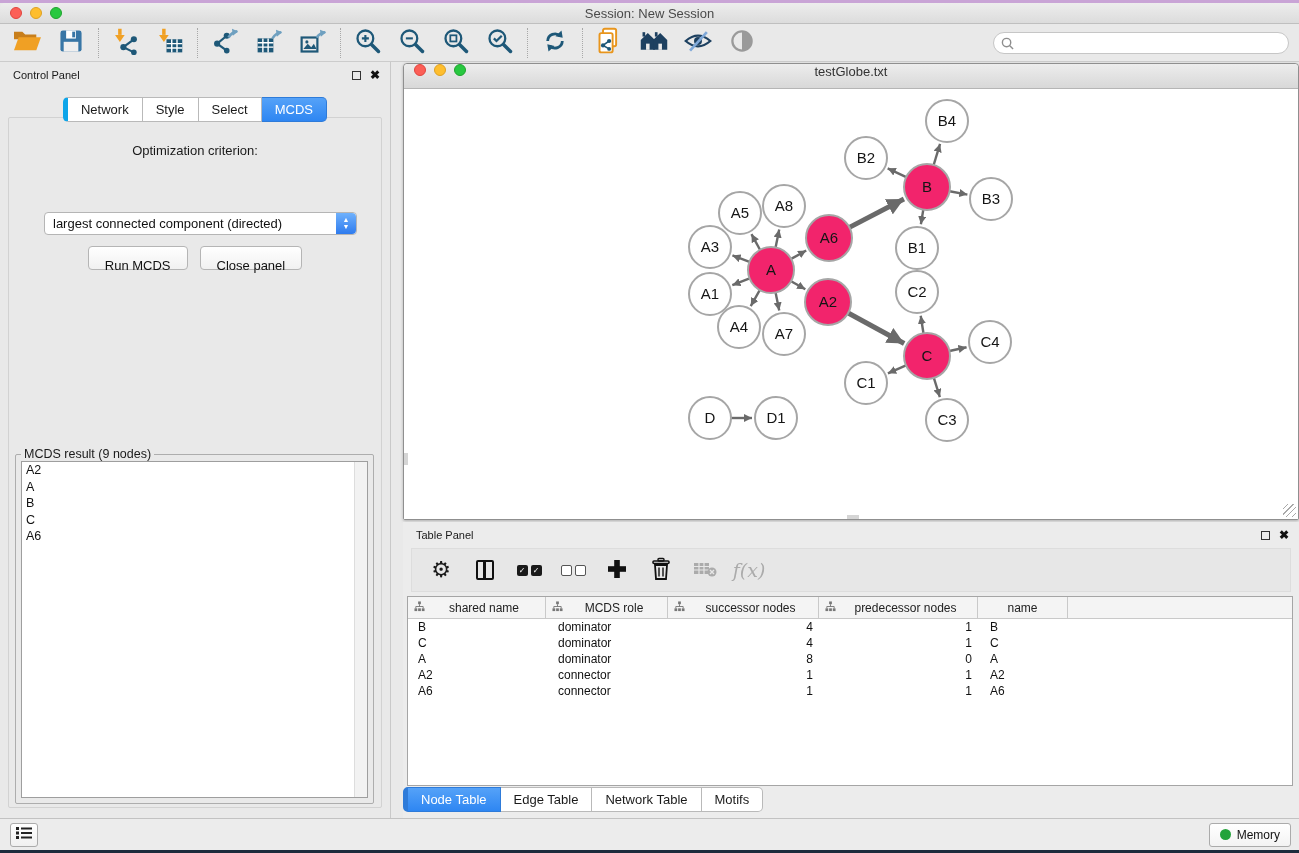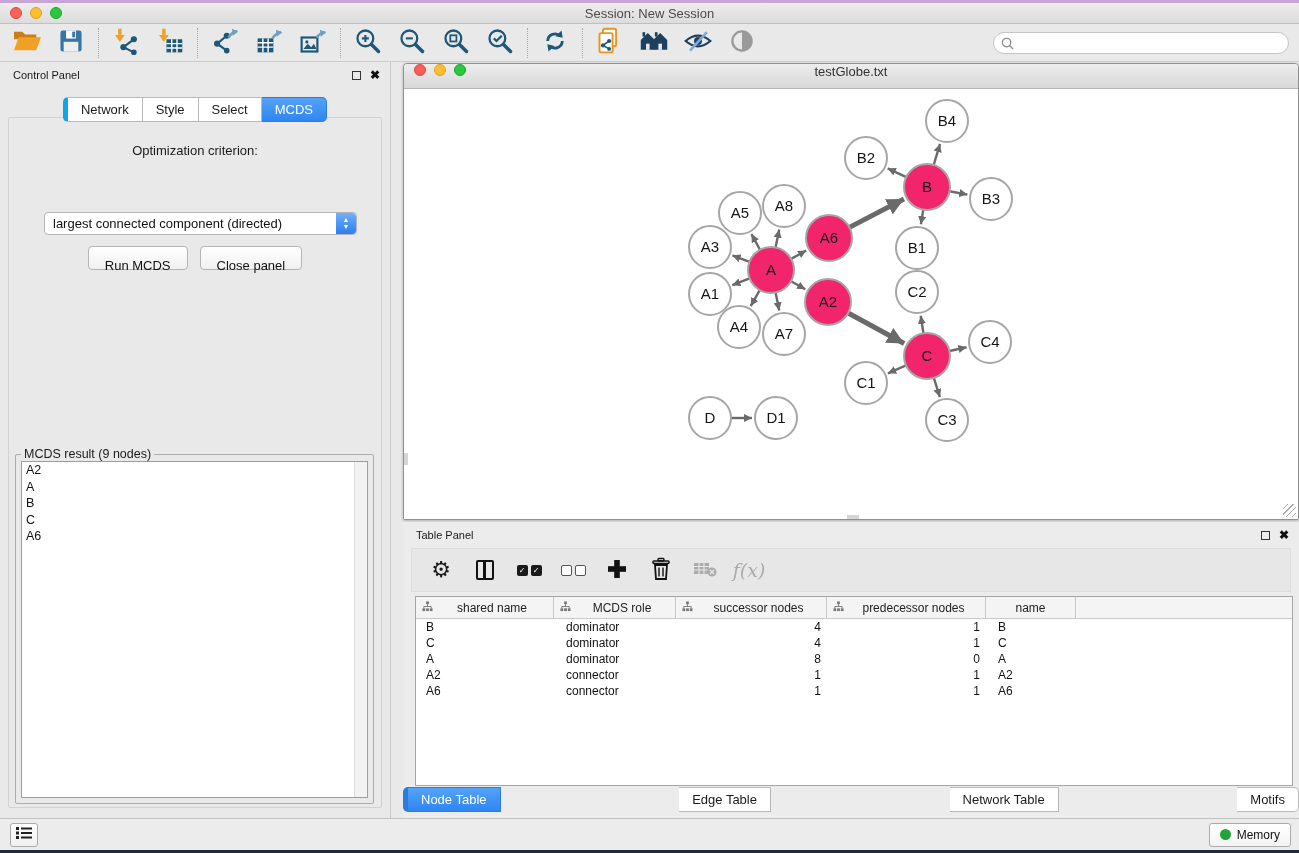--- a/index.html
+++ b/index.html
@@ -70,35 +70,35 @@
   .tp-toolbar { position:absolute; top:26px; left:8px; right:8px; height:44px; background:#E7E7E7; border:1px solid #DDDDDD; display:flex; align-items:center; gap:14px; padding-left:14px; }
   .tp-icon-btn { width:30px; height:30px; display:flex; align-items:center; justify-content:center; background:none; border:none; }
   .gear-glyph { font-size:22px; color:#1A1A1A; line-height:1; }
   .cols-glyph { width:18px; height:20px; border:2.5px solid #111; border-radius:2px; position:relative; }
   .cols-glyph::after { content:""; position:absolute; left:5px; top:0; bottom:0; width:2.5px; background:#111; }
   .chk-pair { display:flex; gap:3px; }
   .chk { width:11px; height:11px; background:#1A1A1A; border-radius:2px; color:#fff; font-size:8px; display:flex; align-items:center; justify-content:center; }
   .unchk { width:11px; height:11px; background:#fff; border:1.5px solid #555; border-radius:2px; }
   .fx-glyph { font-family:"DejaVu Serif", serif; font-style:italic; font-size:19px; color:#ABABAB; }
 
-  .node-table { position:absolute; top:74px; left:12px; right:6px; height:190px; background:#FFFFFF; border:1px solid #A5A5A5; overflow:hidden; }
+  .node-table { position:absolute; top:74px; left:4px; right:6px; height:190px; background:#FFFFFF; border:1px solid #A5A5A5; overflow:hidden; }
   .thead { display:flex; height:22px; background:#F4F4F4; border-bottom:1px solid #C9C9C9; }
   .th { display:flex; align-items:center; font-size:12px; color:#222; border-right:1px solid #C9C9C9; padding:0 6px; }
   .th .colname { flex:1; text-align:center; }
   .col-icon { margin-right:4px; flex:0 0 auto; }
   .th0 { width:138px; } .th1 { width:122px; } .th2 { width:151px; } .th3 { width:159px; } .th4 { width:90px; border-right:1px solid #C9C9C9; } .th5 { flex:1; border-right:none; }
   .trow { display:flex; height:16px; align-items:center; }
   .tcell { font-size:12px; color:#111; padding:0 6px; white-space:nowrap; }
   .tcell.c0 { width:138px; padding-left:10px; }
   .tcell.c1 { width:122px; padding-left:12px; }
   .tcell.c2 { width:151px; text-align:right; }
   .tcell.c3 { width:159px; text-align:right; }
   .tcell.c4 { width:90px; padding-left:12px; }
 
-  .tp-tabs { position:absolute; bottom:6px; left:0; right:0; display:flex; justify-content:space-between; }
+  .tp-tabs { position:absolute; bottom:6px; left:0; right:0; display:flex; justify-content:flex-start; }
 
   
   .status-bar { top:818px; left:0; width:100%; height:32px; background:#ECECEC; border-top:1px solid #C2C2C2; display:flex; align-items:center; }
   .list-btn { margin-left:10px; width:28px; height:24px; background:linear-gradient(#FFFFFF,#F0F0F0); border:1px solid #ABABAB; border-radius:3px; display:flex; align-items:center; justify-content:center; }
   .memory-btn { margin-left:auto; margin-right:8px; height:24px; background:linear-gradient(#FFFFFF,#F3F3F3); border:1px solid #ABABAB; border-radius:3px; display:flex; align-items:center; gap:6px; padding:0 10px; font-size:12px; color:#111; }
   .memory-dot { width:11px; height:11px; border-radius:50%; background:#23A33A; }
 </style>
 </head>
 <body>
 

